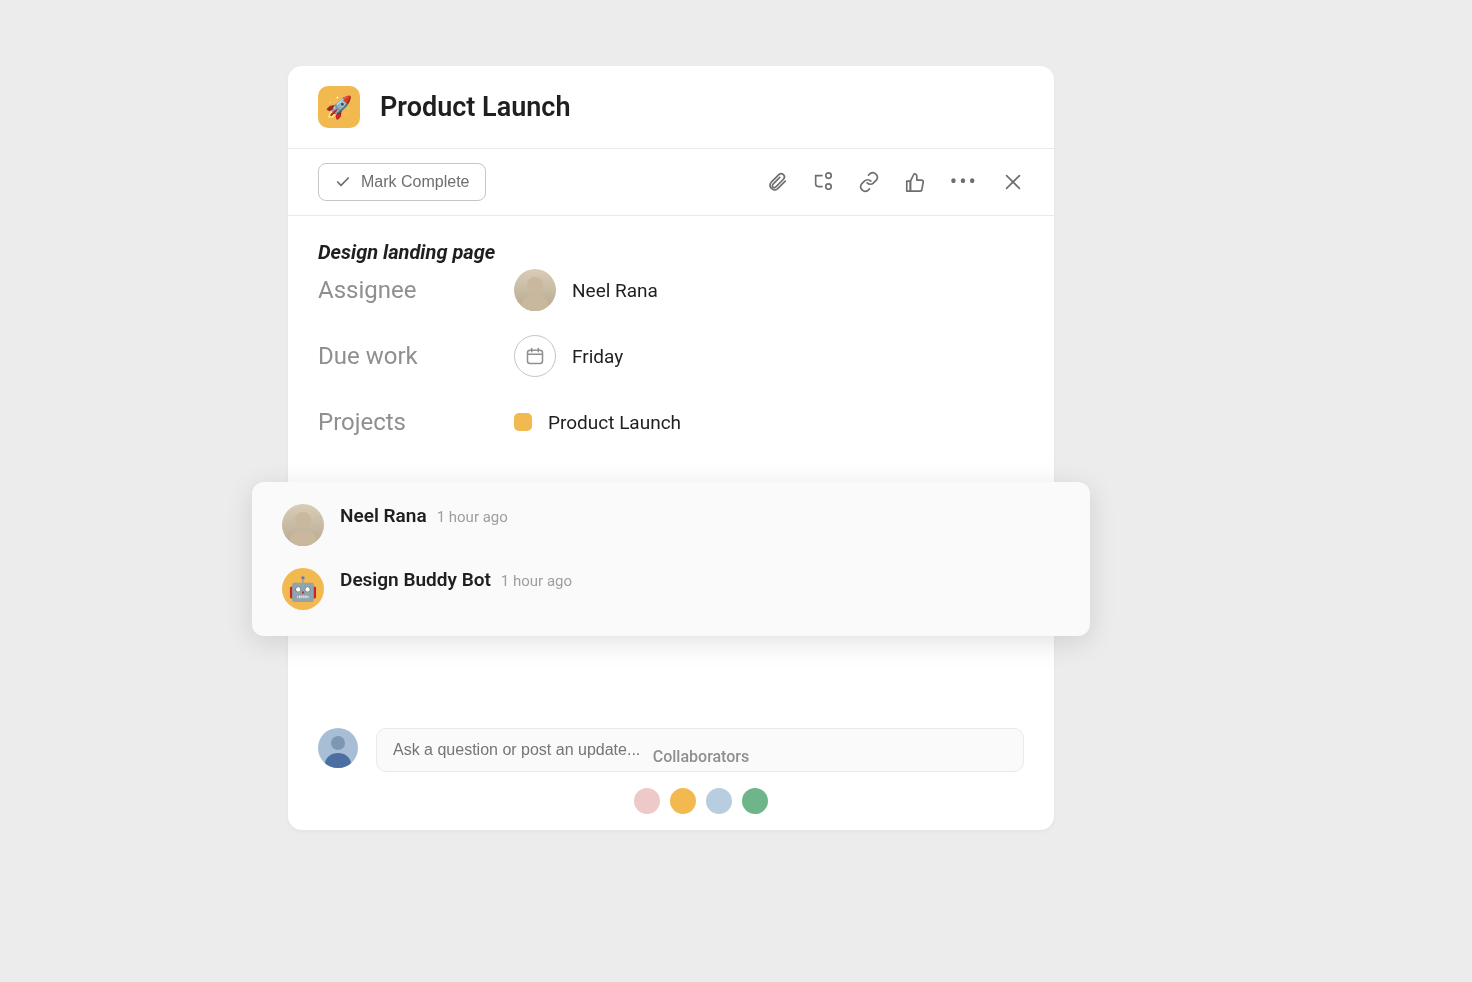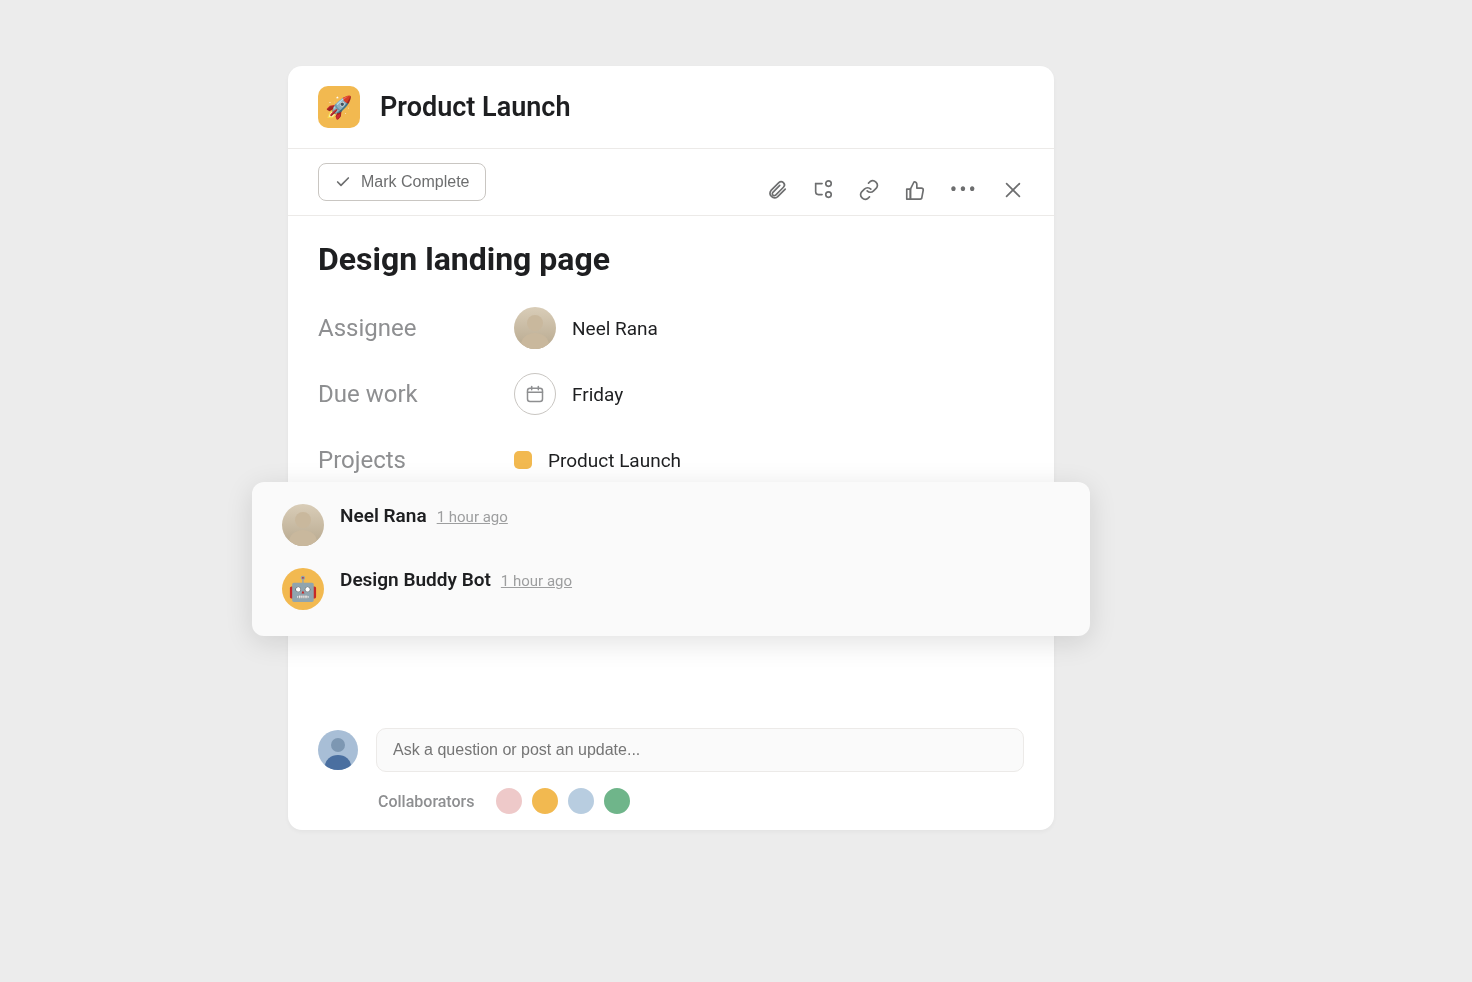--- a/index.html
+++ b/index.html
@@ -38,21 +38,21 @@
     font-size: 22px;
     margin-right: 20px;
   }
   .proj-title {
     font-size: 27px;
     font-weight: 600;
     color: #1e1f21;
   }
   .toolbar {
     display: flex;
-    align-items: flex-end;
+    align-items: center;
     padding: 14px 30px;
     border-bottom: 1px solid #eceae8;
   }
   .mark-complete {
     display: inline-flex;
     align-items: center;
     gap: 10px;
     border: 1px solid #c9c6c2;
     border-radius: 8px;
     padding: 9px 16px;
@@ -67,24 +67,24 @@
     margin-left: auto;
     display: flex;
     align-items: center;
     gap: 24px;
     color: #6d6e6f;
   }
   .tool-icons svg { width: 22px; height: 22px; cursor: pointer; }
   .tool-icons .dots { font-size: 22px; letter-spacing: 2px; cursor: pointer; color:#6d6e6f; line-height: 1; }
   .task-body { padding: 24px 30px 200px 30px; }
   .task-title {
-    font-size: 32px;
+    font-size: 20px;
     font-weight: 700;
     color: #1e1f21;
-    margin-bottom: 24px;
+    font-style: italic;
   }
   .field-row {
     display: flex;
     align-items: center;
     min-height: 52px;
     margin-bottom: 14px;
   }
   .field-label {
     width: 196px;
     font-size: 24px;
@@ -141,33 +141,32 @@
   }
   .comment:last-child { margin-bottom: 0; }
   .comment .avatar { width: 42px; height: 42px; flex-shrink: 0; }
   .c-head {
     display: flex;
     align-items: baseline;
     gap: 10px;
     margin-bottom: 8px;
   }
   .c-author { font-size: 19px; font-weight: 600; color: #1e1f21; }
-  .c-time { font-size: 15px; color: #9d9e9f; text-decoration: underline; }
+  .c-time { font-size: 15px; color: #9d9e9f; }
   .c-body { font-size: 19px; color: #1e1f21; line-height: 1.5; }
   .mention { color: #14aaf5; font-weight: 500; }
   .av-bot { background: #f2b950; }
   
   .input-row {
     position: absolute;
     left: 0;
     right: 0;
     bottom: 58px;
     padding: 0 30px;
     display: flex;
-    align-items: center;
     gap: 18px;
   }
   .av-user { background: #a8bed6; width: 40px; height: 40px; }
   .comment-input {
     flex: 1;
     border: 1px solid #eceae8;
     background: #fafafa;
     border-radius: 10px;
     padding: 12px 16px;
     font-size: 16px;
@@ -175,20 +174,21 @@
   }
   .collab-row {
     position: absolute;
     left: 0;
     right: 0;
     bottom: 14px;
     padding: 0 30px 0 90px;
     display: flex;
     align-items: center;
     gap: 20px;
+    flex-direction: column;
   }
   .collab-label { color: #8e8f91; font-size: 16px; font-weight: 500; }
   .collab-avatars { display: flex; gap: 6px; }
   .collab-avatars .mini {
     width: 30px;
     height: 30px;
     border-radius: 50%;
     border: 2px solid #fff;
   }
   .m1 { background: #eec9c9; }

